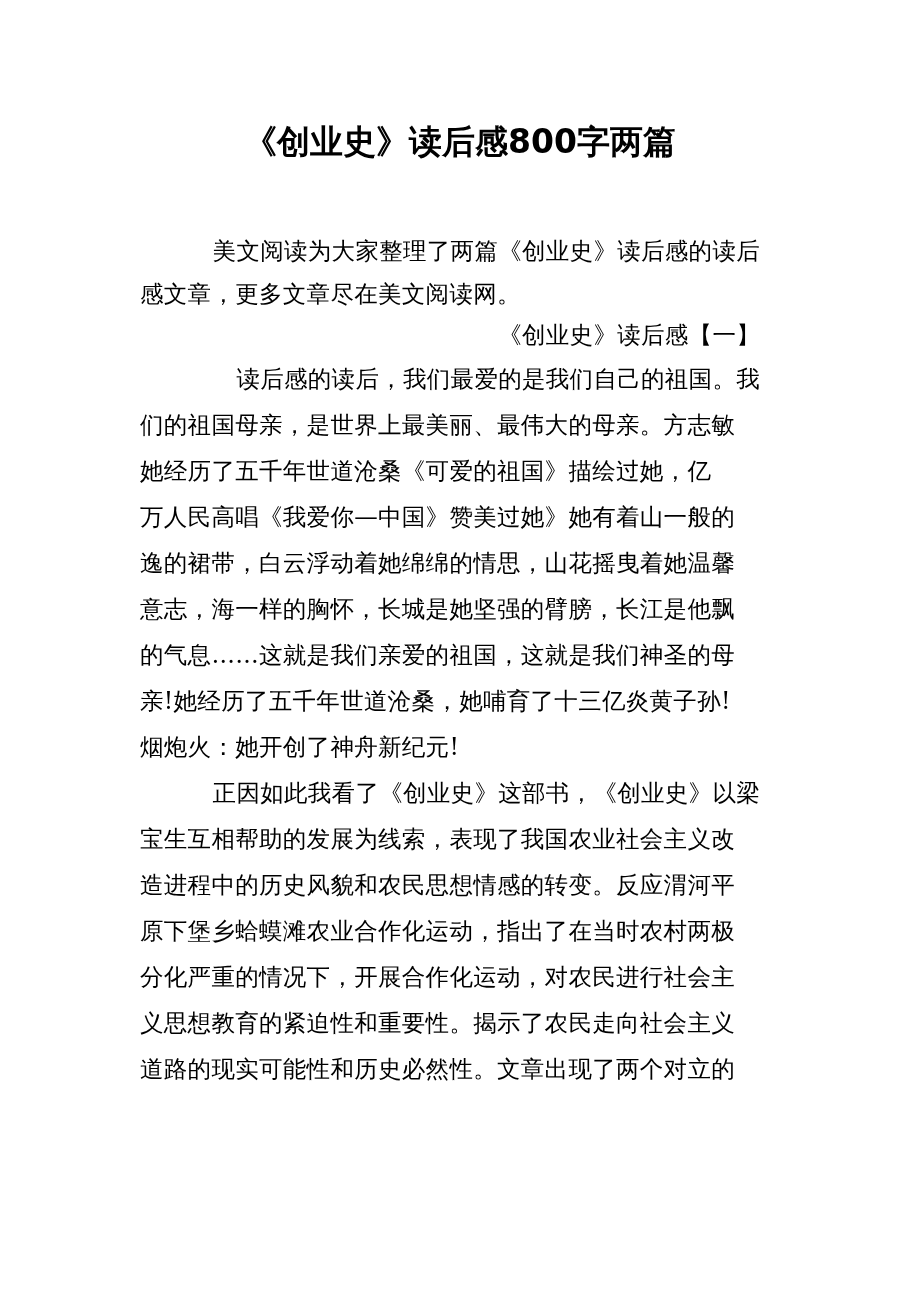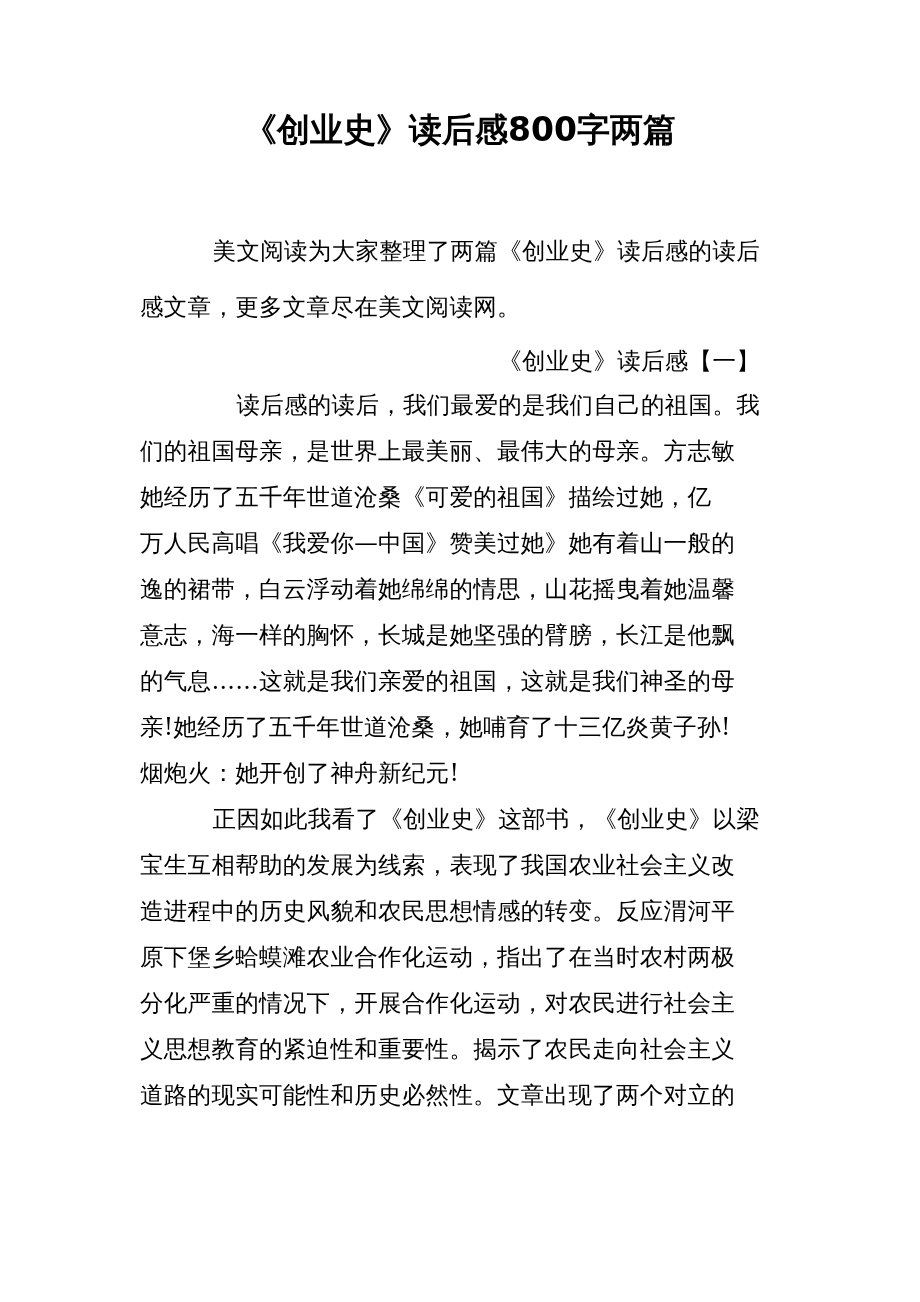--- a/index.html
+++ b/index.html
@@ -19,21 +19,21 @@
       position: absolute;
       left: 0;
       top: 0;
       width: 920px;
       height: 1302px;
       background: #ffffff;
     }
     .title {
       position: absolute;
       left: 0;
-      top: 108px;
+      top: 120px;
       width: 920px;
       text-align: center;
       font-family: "DejaVu Sans", "Liberation Sans", sans-serif;
       font-weight: bold;
       font-size: 33px;
       line-height: 44px;
       letter-spacing: 0px;
       white-space: nowrap;
     }
     .body-text {
@@ -49,21 +49,20 @@
       white-space: nowrap;
       letter-spacing: 0.3px;
     }
     .line.indent {
       padding-left: 48px;
       text-align: right;
     }
     .line.gap-small {
       height: 41px;
       line-height: 41px;
-      margin-top: 13px;
     }
   </style>
 </head>
 <body>
 
 <div class="page">
   <div class="title">《创业史》读后感800字两篇</div>
 
   <div class="body-text">
 

